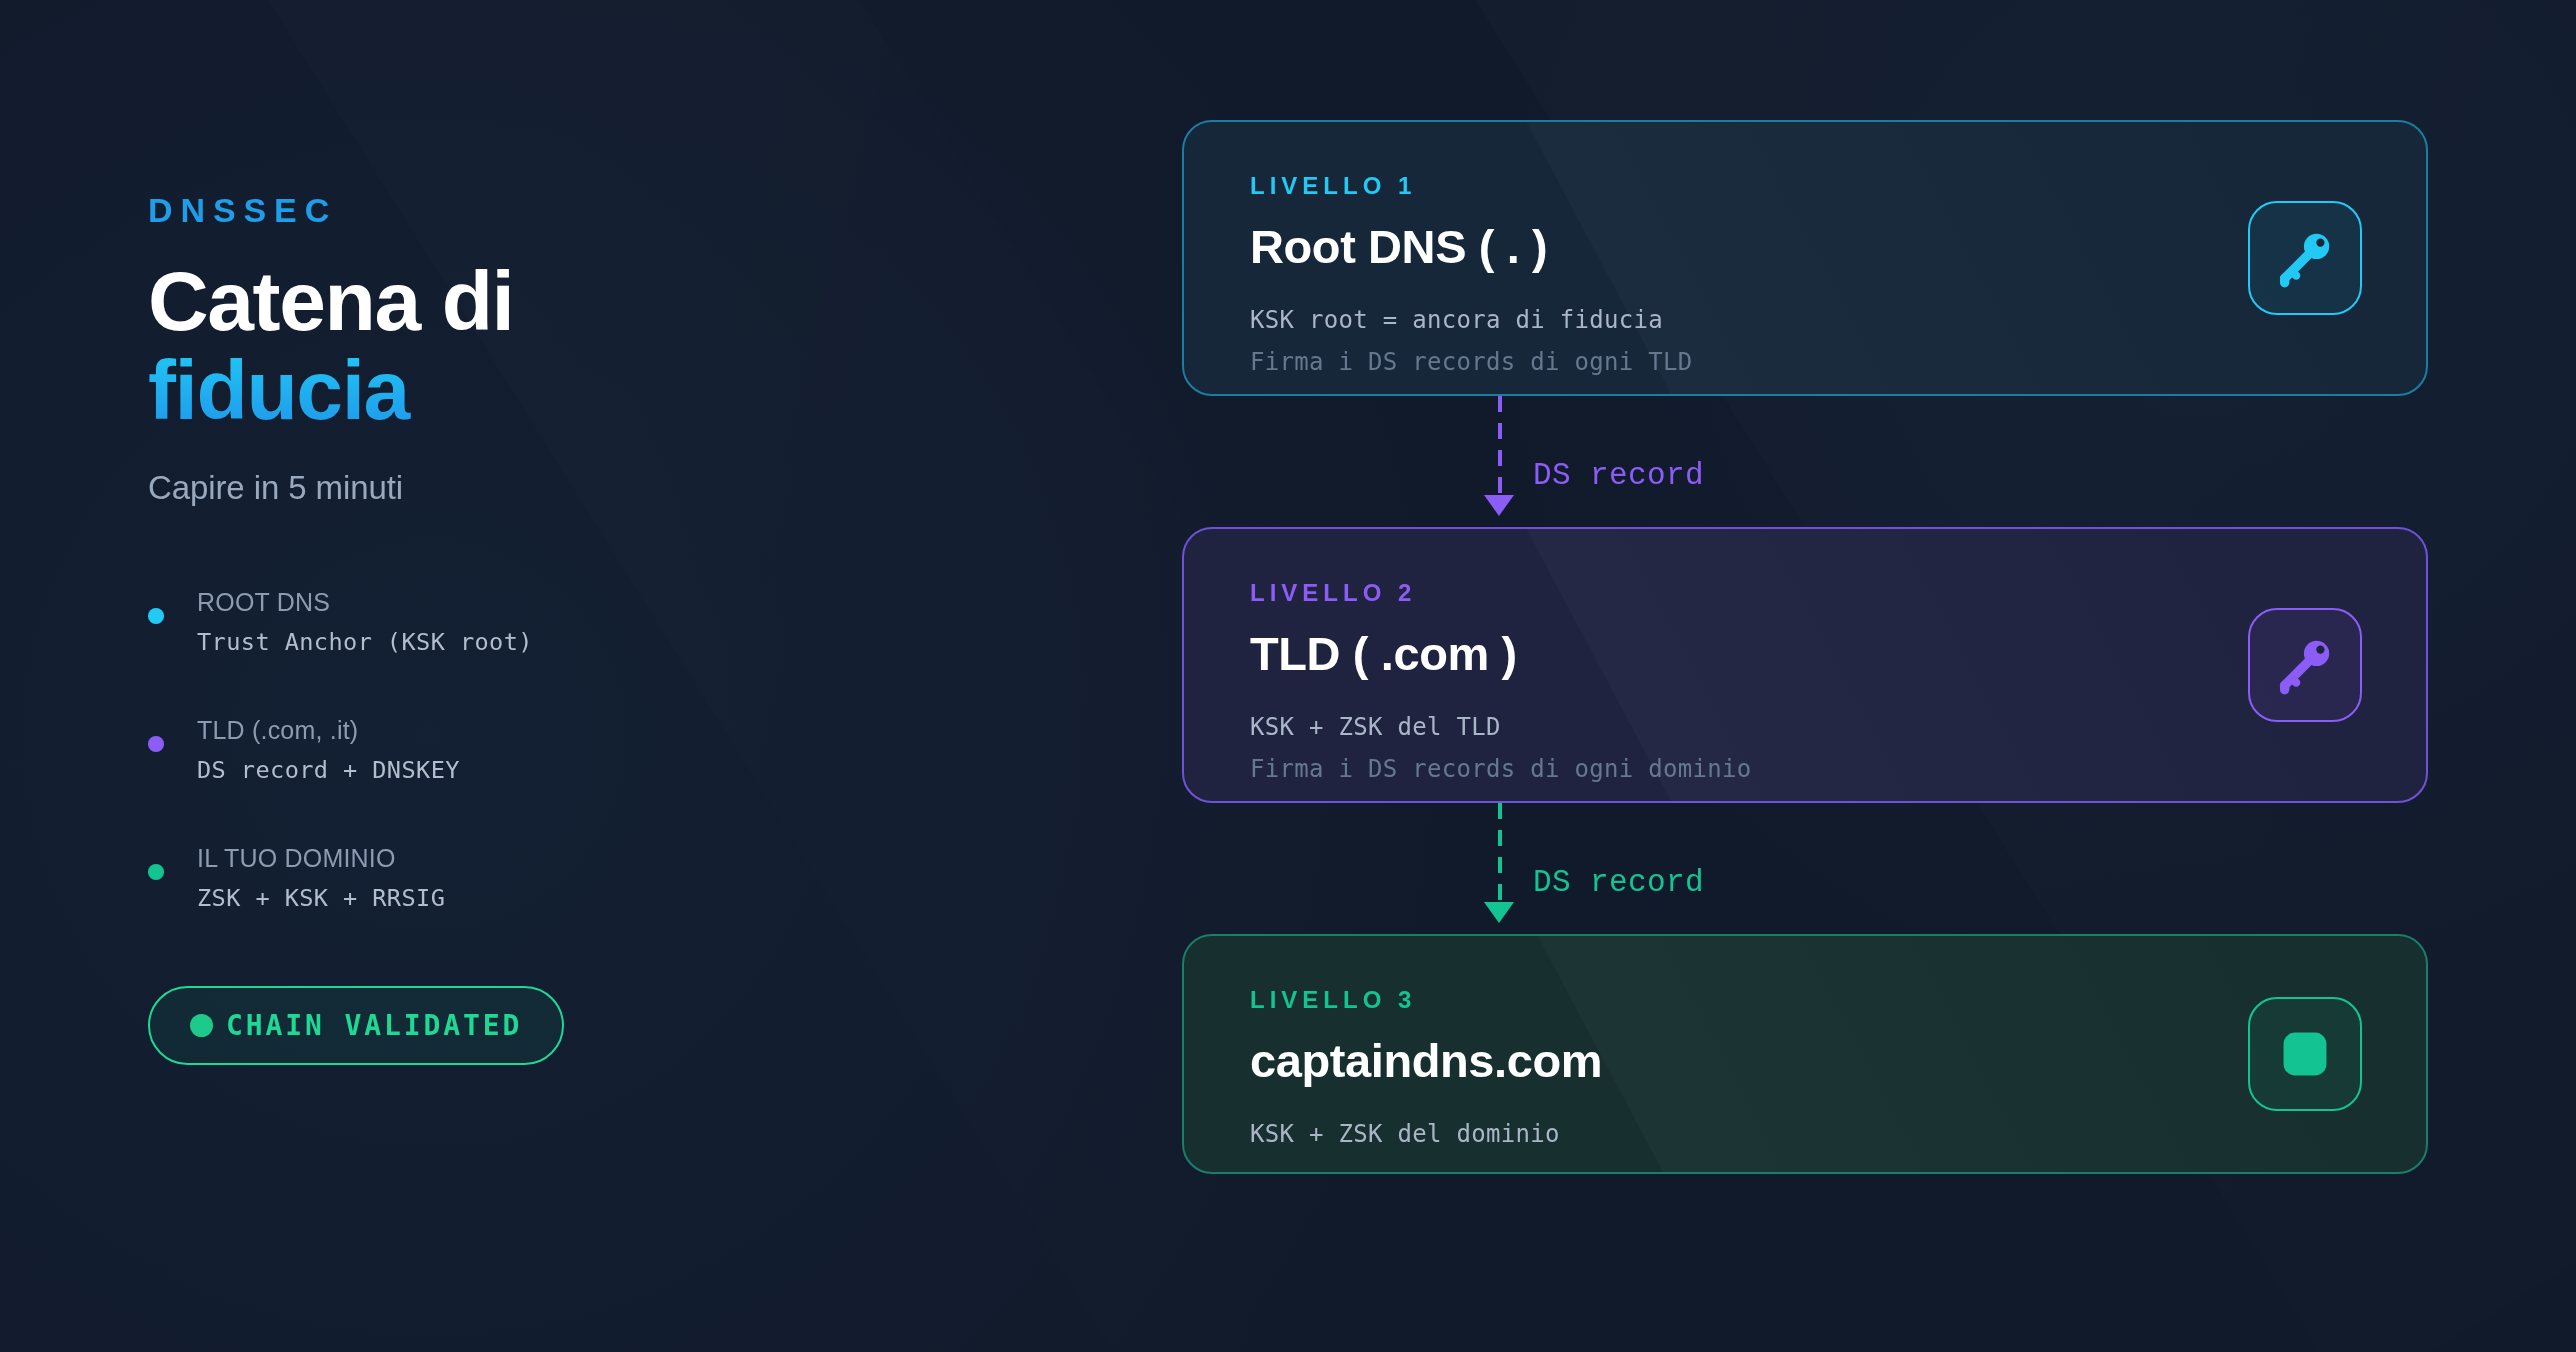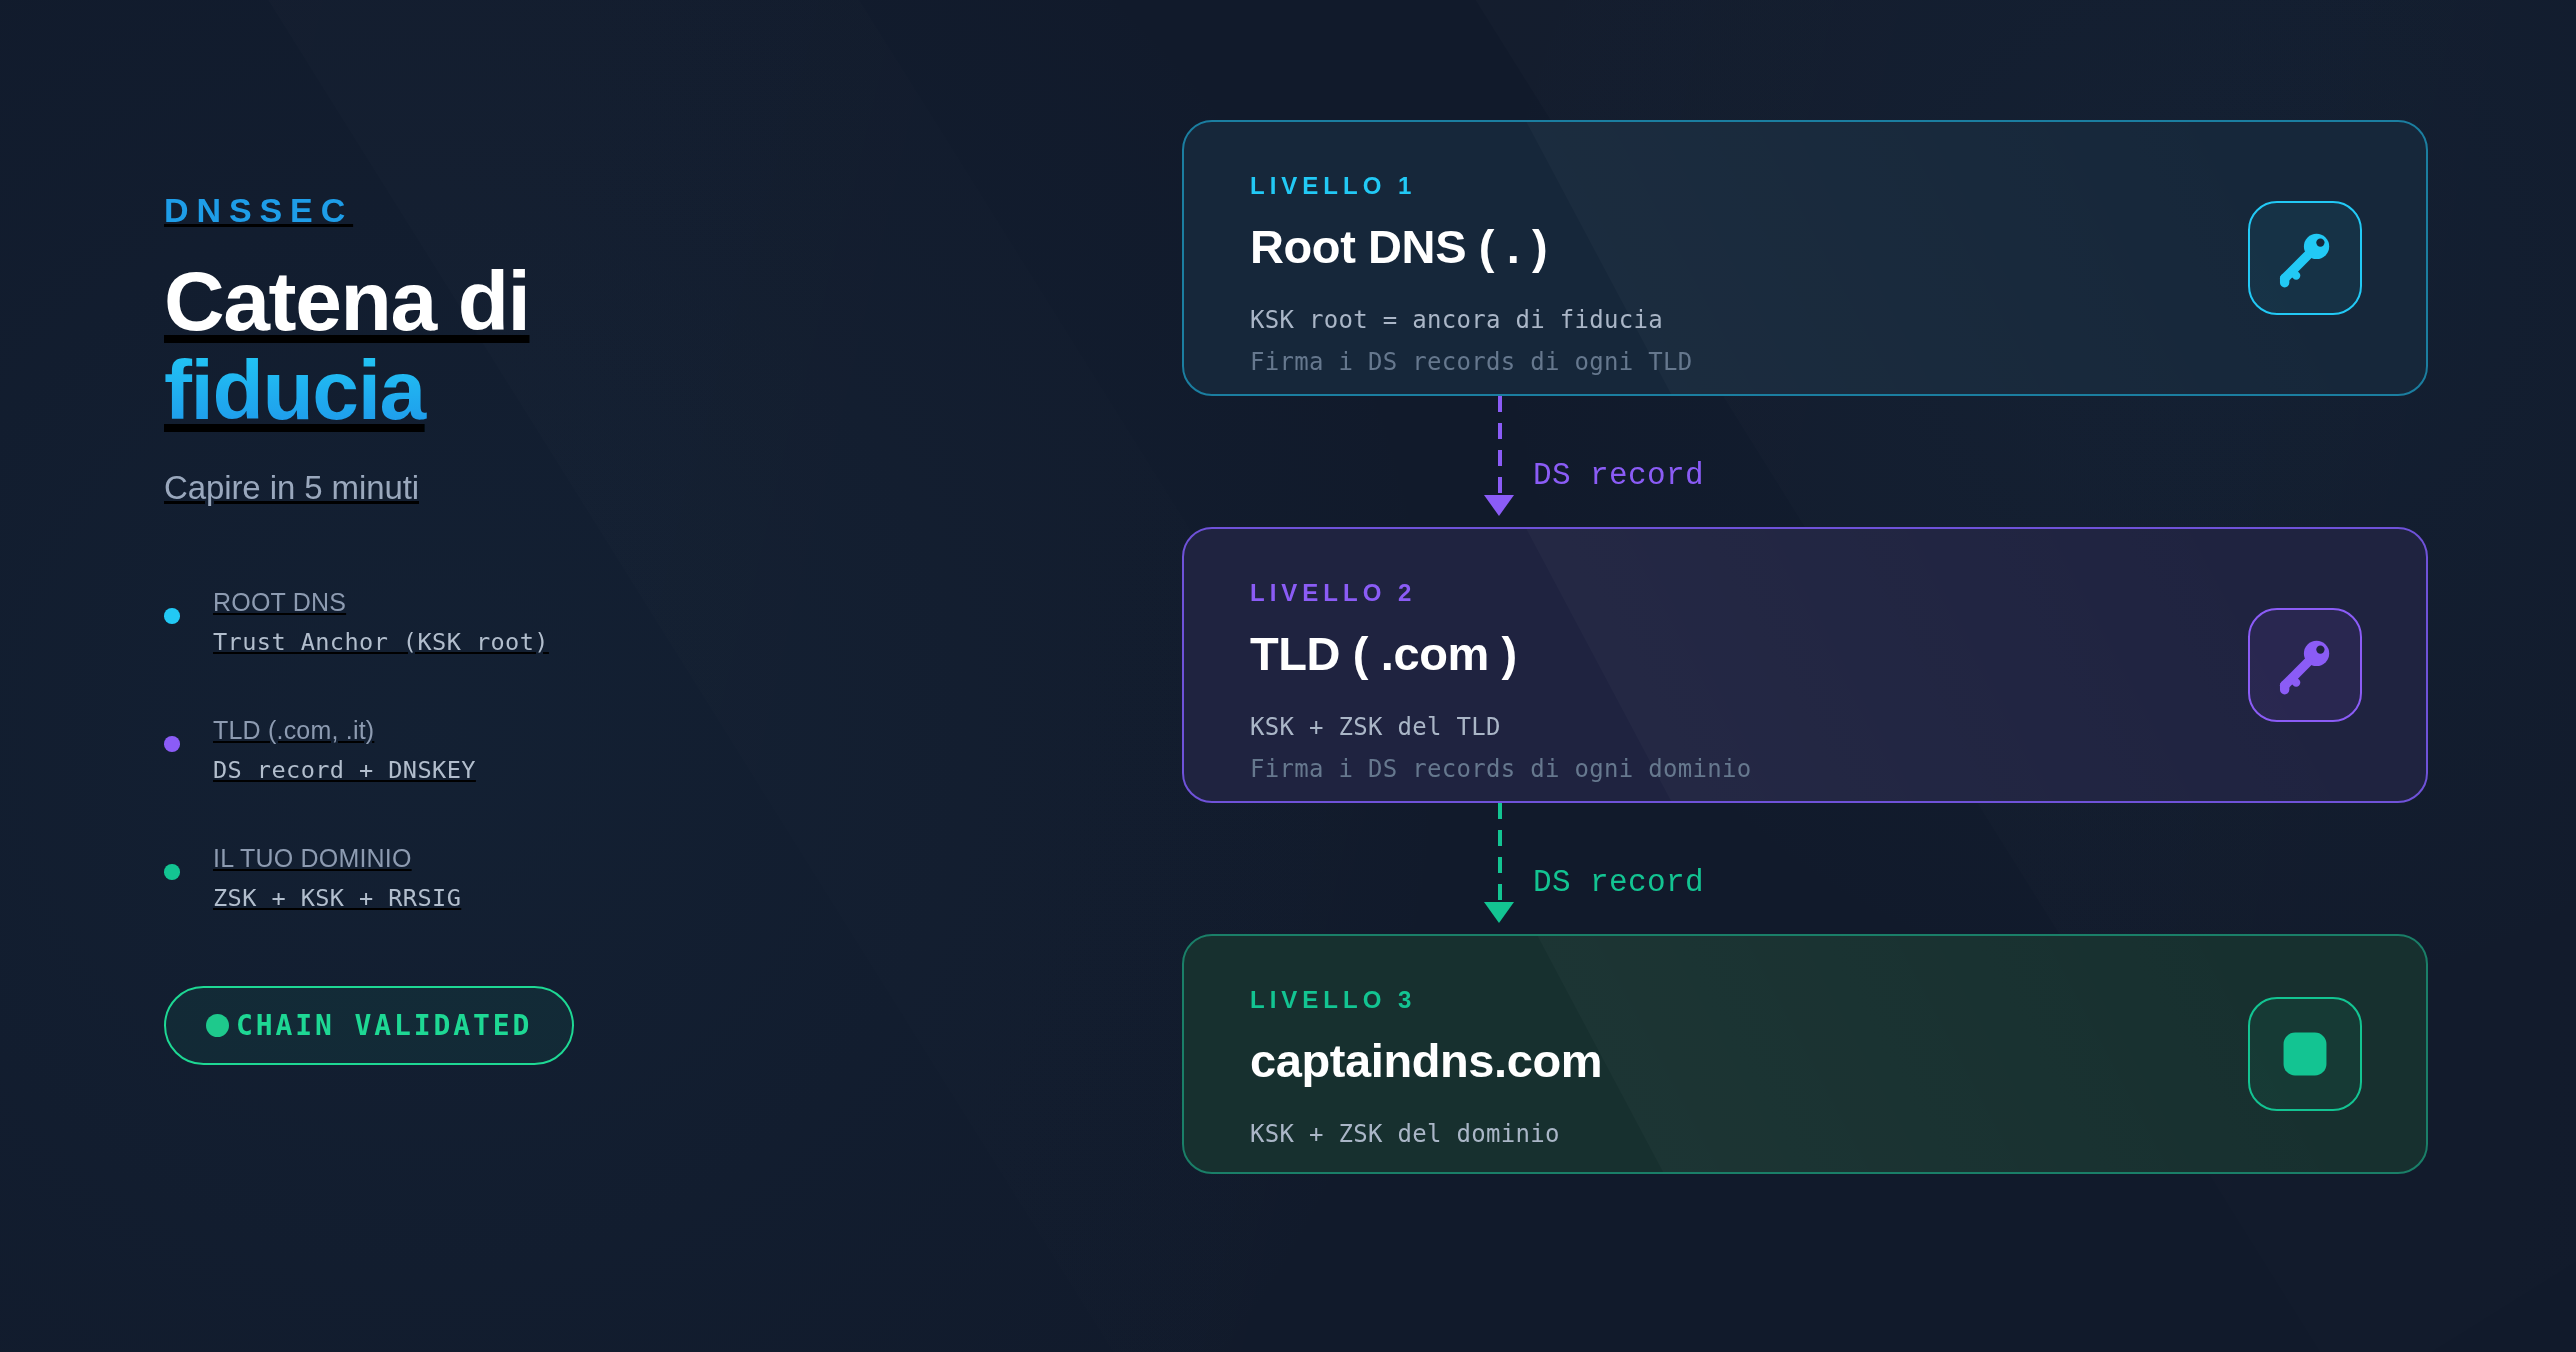--- a/index.html
+++ b/index.html
@@ -33,24 +33,23 @@
   .bg-glow.a { left: -644px; top: -301px; width: 2147px; height: 2075px; }
   .bg-glow.b { left: 1503px; top: -501px; width: 1431px; height: 1574px;
                background: radial-gradient(circle at 50% 50%, rgba(40,120,170,0.05) 0%, rgba(0,0,0,0) 70%); }
 
   
   #page { position: relative; width: 2576px; height: 1352px; }
 
   
   #left-panel {
     position: absolute;
-    left: 164px;
+    left: 148px;
     top: 193px;
     width: 873px;
-    text-decoration: underline;
   }
   #eyebrow {
     color: #1e9de8;
     font-size: 34px;
     font-weight: 700;
     letter-spacing: 7.9px;
     line-height: 1;
     margin-bottom: 30px;
   }
   #headline {
@@ -113,21 +112,21 @@
     line-height: 1.38;
     margin-top: 5.7px;
   }
 
   
   #status-pill {
     margin-top: 72px;
     margin-left: 0;
     display: inline-flex;
     align-items: center;
-    gap: 7px;
+    gap: 13px;
     height: 79px;
     padding: 0 40px;
     border: 2.1px solid #1ed894;
     border-radius: 42px;
     background: rgba(30,216,148,0.07);
   }
   #status-dot {
     width: 23px; height: 23px; border-radius: 50%;
     background: #1ec98c;
   }

